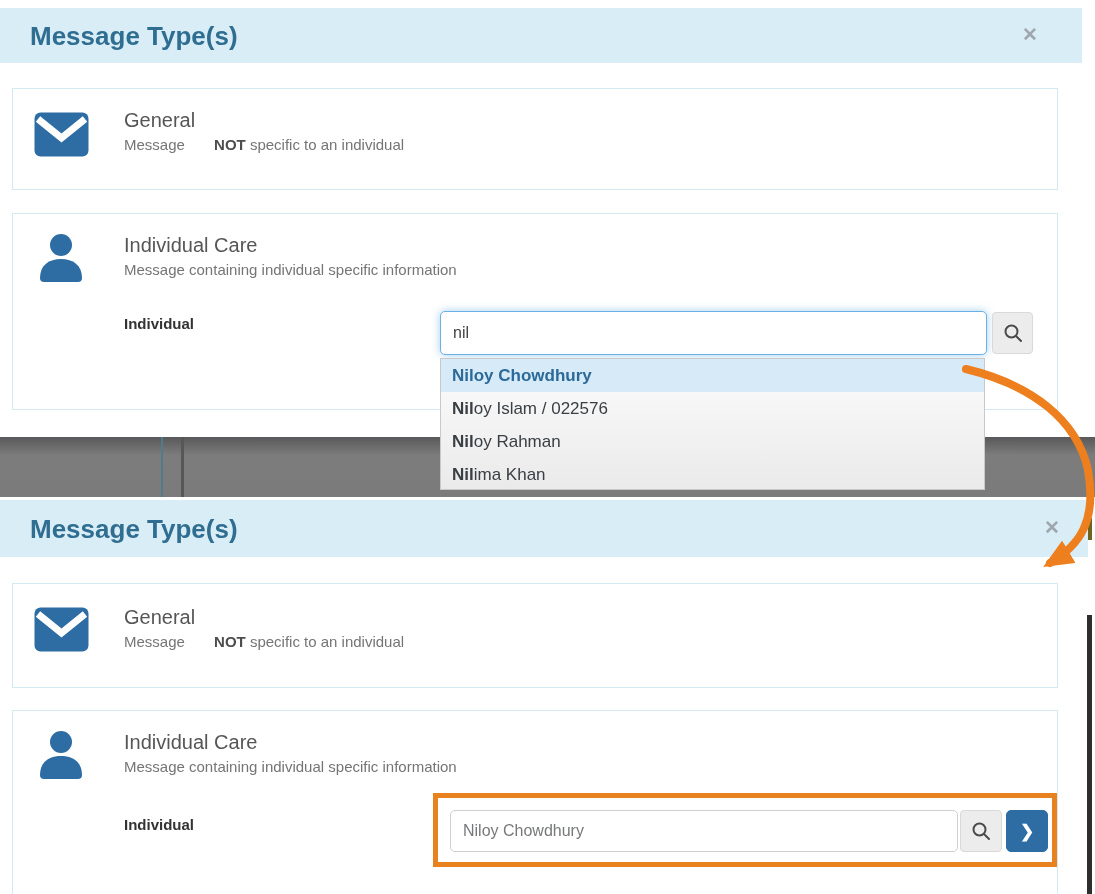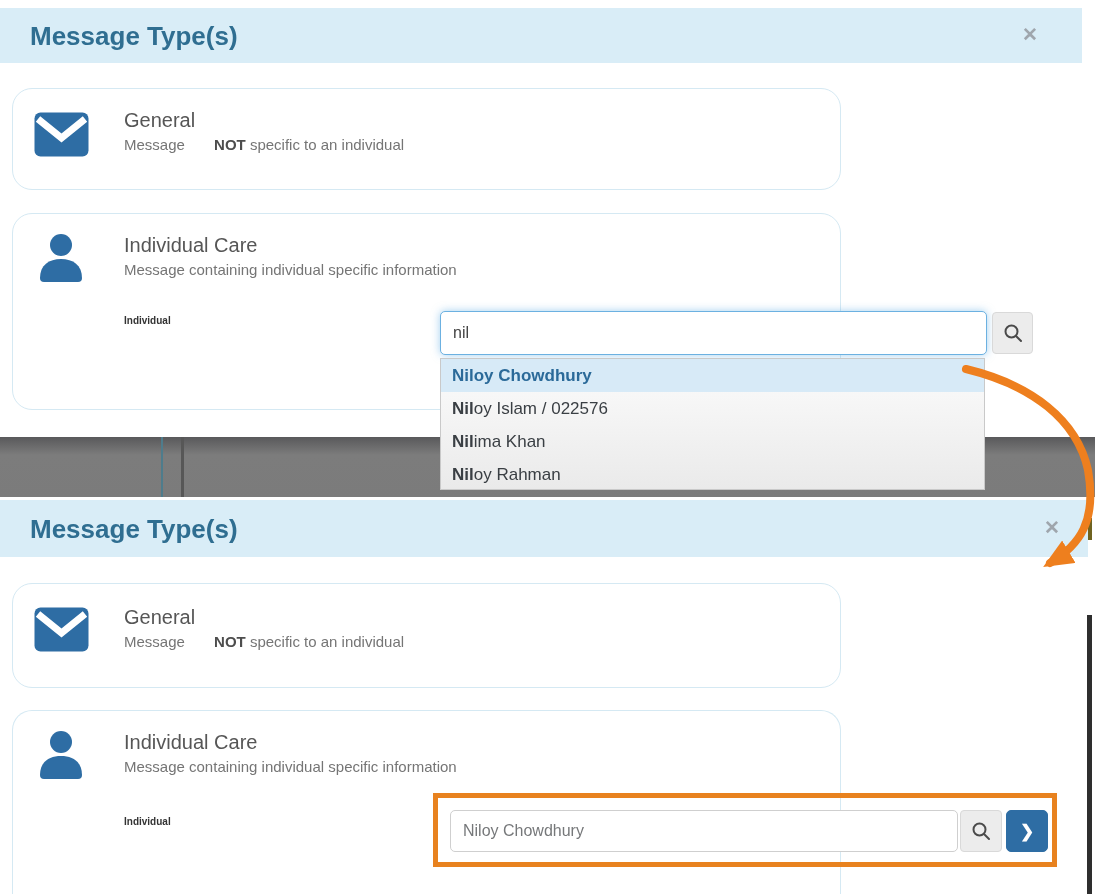--- a/index.html
+++ b/index.html
@@ -6,25 +6,25 @@
   html,body { width:1095px; height:894px; background:#fff; overflow:hidden; }
   body { font-family:"Liberation Sans", sans-serif; position:relative; }
   .abs { position:absolute; }
 
   
   .modal-header { left:0; background:#d9edf7; }
   .modal-title { font-size:26px; font-weight:bold; color:#2f6e91; position:absolute; left:30px; top:50%; transform:translateY(-50%); }
   .close-btn { position:absolute; font-size:19px; font-weight:bold; color:#9fa6ad; background:none; border:none; cursor:pointer; line-height:1; font-family:"Liberation Sans",sans-serif; }
 
   
-  .card { left:12px; width:829px; background:#fff; border:1px solid #d5e9f3; border-radius:20px; }
+  .card { left:12px; width:1046px; background:#fff; border:1px solid #d5e9f3; border-radius:0; }
   .card-title { font-size:20px; color:#565656; line-height:27px; }
   .card-desc { font-size:15px; color:#757575; line-height:21px; }
   .card-desc b { color:#4d4d4d;margin-left:25px; }
-  .field-label { font-size:10px; font-weight:bold; color:#333; }
+  .field-label { font-size:15px; font-weight:bold; color:#333; }
 
   
   .search-input { position:absolute; font-family:"Liberation Sans",sans-serif; font-size:16px; color:#444; padding:0 12px; border-radius:5px; outline:none; }
   .input-focused { border:1px solid #6cb1e1; box-shadow:0 0 8px rgba(88,168,226,.55); }
   .input-plain { border:1px solid #cfcfcf; color:#76787a; }
   .btn-search { position:absolute; background:#ececec; border:1px solid #d9d9d9; border-radius:4px; display:flex; align-items:center; justify-content:center; cursor:pointer; }
   .btn-go { position:absolute; background:#2e6da4; border:1px solid #2e6da4; border-radius:5px; color:#fff; font-weight:bold; font-size:17px; display:flex; align-items:center; justify-content:center; cursor:pointer; font-family:"Liberation Sans",sans-serif; }
 
   
   .dropdown { left:440px; top:358px; width:545px; height:132px; border:1px solid #c9c9c9; background:linear-gradient(#fcfcfc,#eaeaea); z-index:5; }
@@ -84,22 +84,22 @@
     <svg class="icon-svg" width="20" height="20" viewBox="0 0 20 20">
       <circle cx="8.5" cy="8.5" r="6" fill="none" stroke="#4a4a4a" stroke-width="2"></circle>
       <line x1="13" y1="13" x2="18" y2="18" stroke="#4a4a4a" stroke-width="2" stroke-linecap="round"></line>
     </svg>
   </span>
 </button>
 
 <div class="abs dropdown">
   <div class="sug-item selected">Niloy Chowdhury</div>
   <div class="sug-item"><b>Nil</b><span>oy Islam / 022576</span></div>
+  <div class="sug-item"><b>Nil</b><span>oy Rahman</span></div>
   <div class="sug-item"><b>Nil</b><span>ima Khan</span></div>
-  <div class="sug-item"><b>Nil</b><span>oy Rahman</span></div>
 </div>
 
 <div class="abs page-strip"></div>
 <div class="abs strip-line1"></div>
 <div class="abs strip-line2"></div>
 <div class="abs edge-line-olive"></div>
 <div class="abs edge-line-dark"></div>
 
 <div class="abs modal-header" style="top:500px; width:1088px; height:57px;">
   <div class="modal-title">Message Type(s)</div>

